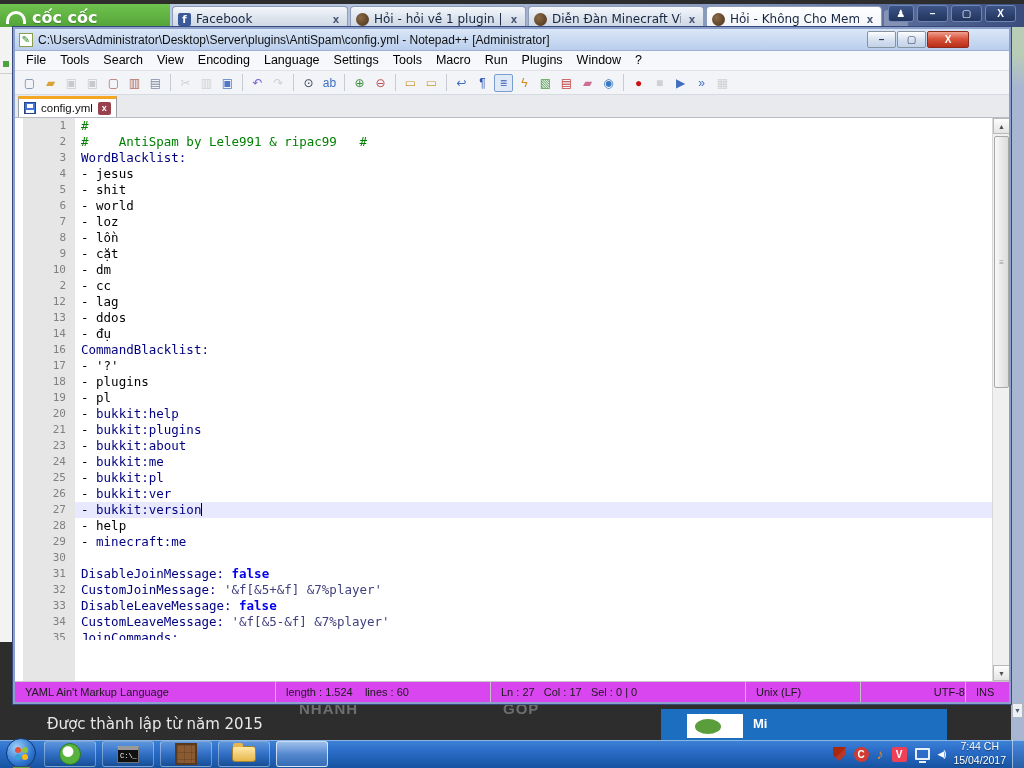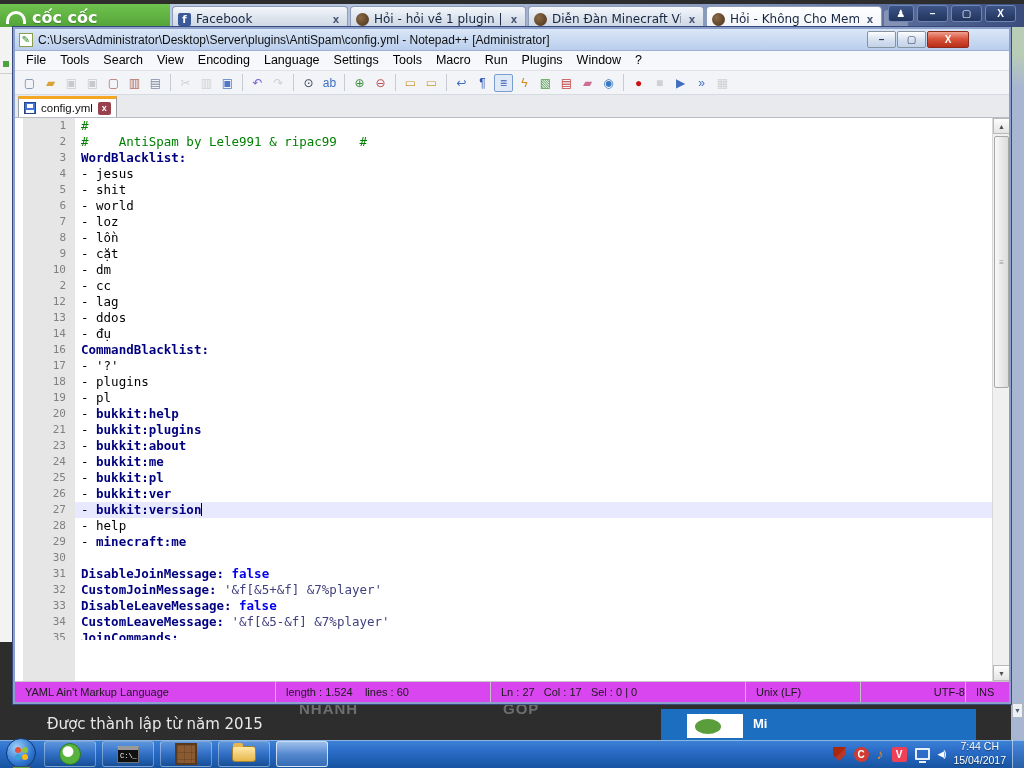--- a/index.html
+++ b/index.html
@@ -38,21 +38,21 @@
   .page-left .hr{position:absolute;left:0;top:46px;width:13px;border-top:1px solid #cfcfcf;}
   .page-left .dark{position:absolute;left:0;bottom:0;width:13px;height:62px;background:#2d2d2d;}
   .page-right{position:absolute;right:0;top:27px;width:13px;height:713px;
     background:linear-gradient(to bottom,#b9cdb6 0,#b9cdb6 26px,#a9b6d2 60px,#a9b6d2 100%);}
   .page-right .arrow{position:absolute;left:1px;bottom:22px;width:11px;height:15px;background:#edf0f5;
     border:1px solid #aeb6c2;color:#5a6270;font-size:7px;text-align:center;line-height:14px;}
   .page-bottom{position:absolute;left:13px;top:704px;width:998px;height:36px;background:#2d2d2d;overflow:hidden;}
   .pb-footer{position:absolute;left:34px;top:11px;color:#e8e8e8;font-size:15px;font-family:"DejaVu Sans",sans-serif;}
   .pb-h1{position:absolute;left:286px;top:-4px;color:#6e6e6e;font-weight:bold;font-size:15px;letter-spacing:1px;}
   .pb-h2{position:absolute;left:490px;top:-4px;color:#6e6e6e;font-weight:bold;font-size:15px;letter-spacing:1px;}
-  .pb-panel{position:absolute;left:648px;top:5px;width:315px;height:31px;background:#1c6ec0;}
+  .pb-panel{position:absolute;left:648px;top:5px;width:286px;height:31px;background:#1c6ec0;}
   .pb-card{position:absolute;left:26px;top:5px;width:56px;height:24px;background:#fff;}
   .pb-card .blob{position:absolute;left:8px;top:5px;width:26px;height:15px;border-radius:50%;background:#5a9e3c;}
   .pb-vlabel{position:absolute;left:92px;top:7px;color:#fff;font-weight:bold;font-size:13px;}
 
   
   .npp{position:absolute;left:13px;top:27px;width:998px;height:677px;
     border:2px solid #8ca0cc;box-shadow:0 0 0 1px #4e5f90 inset, 0 0 0 1px #39497a;
     background:#f4f6fa;display:flex;flex-direction:column;}
   .titlebar{height:22px;background:linear-gradient(#dbe7f8,#b9cdec);display:flex;align-items:center;
     padding:0 4px;border-bottom:1px solid #9db1d4;}
@@ -92,21 +92,21 @@
     background:linear-gradient(to right,#fff 0 8px,#e6e6e6 8px 60px,#fff 60px);}
   .row{display:flex;height:16px;}
   .row.partial{height:10px;overflow:hidden;}
   .ln{flex:0 0 60px;text-align:right;padding-right:9px;color:#808080;font-size:11px;line-height:16px;
     font-family:"DejaVu Sans Mono","Liberation Mono",monospace;}
   .codecell{flex:1;padding-left:6px;white-space:pre;font-family:"DejaVu Sans Mono","Liberation Mono",monospace;
     font-size:12.5px;line-height:16px;color:#000;}
   .row.current .codecell{background:#e8e8ff;}
   .code span{white-space:pre;}
   .cm{color:#008000;}
-  .k{color:#000080;font-weight:bold;}
+  .k{color:#000080;font-weight:normal;}
   .kw{color:#0000ee;font-weight:bold;}
   .s{color:#3f3f7f;}
   .p{color:#000;}
   .caret{display:inline-block;width:1px;height:13px;background:#000;vertical-align:-2px;}
 
   .vscroll{flex:0 0 17px;background:#f0f0f0;border-left:1px solid #d8d8d8;position:relative;}
   .sbtn{position:absolute;left:0;width:17px;height:16px;background:linear-gradient(#fdfdfd,#e4e4e4);
     border:1px solid #b8b8b8;color:#505050;font-size:7px;text-align:center;line-height:15px;}
   .sbtn.up{top:0;}
   .sbtn.down{bottom:0;}

